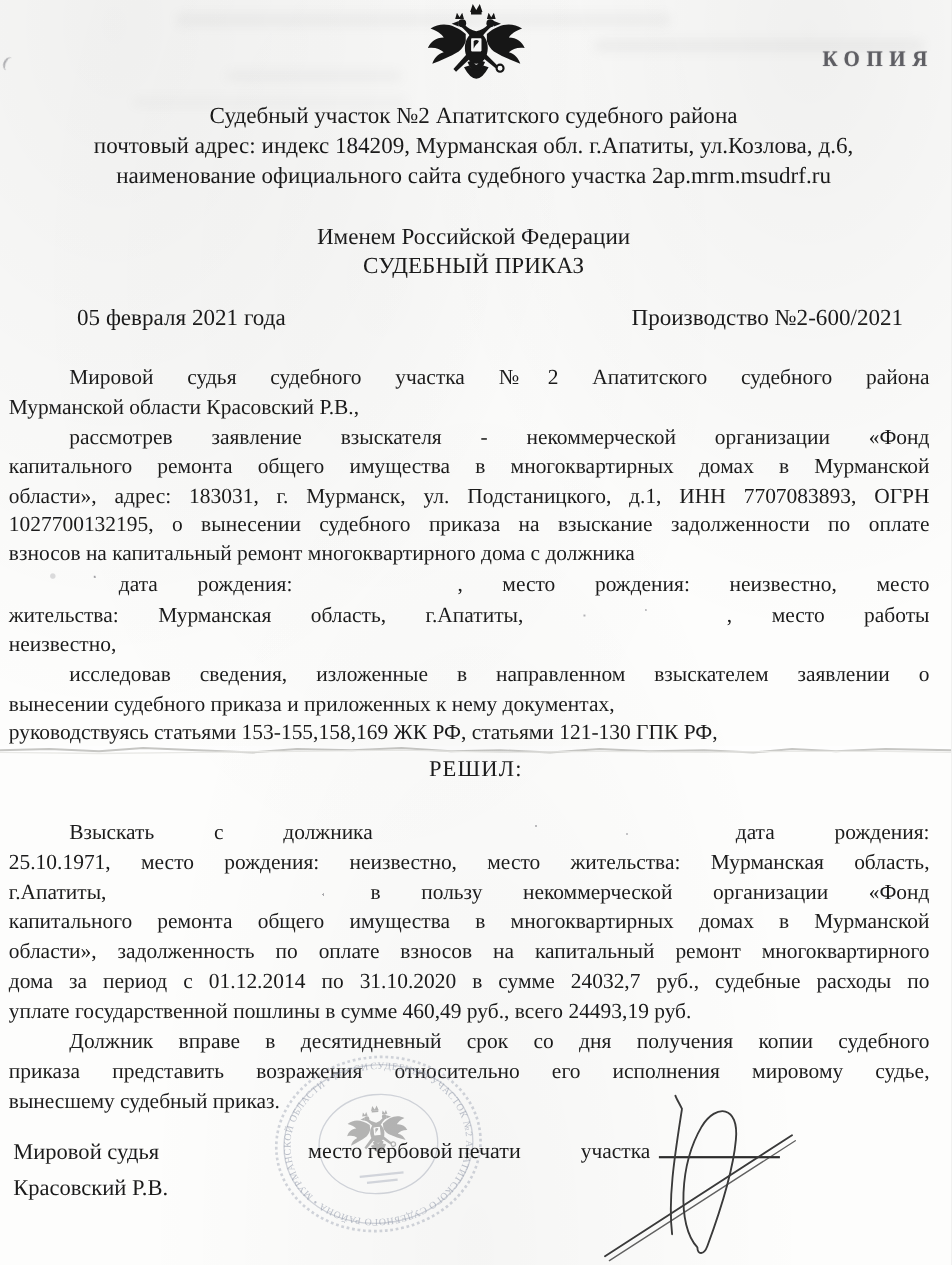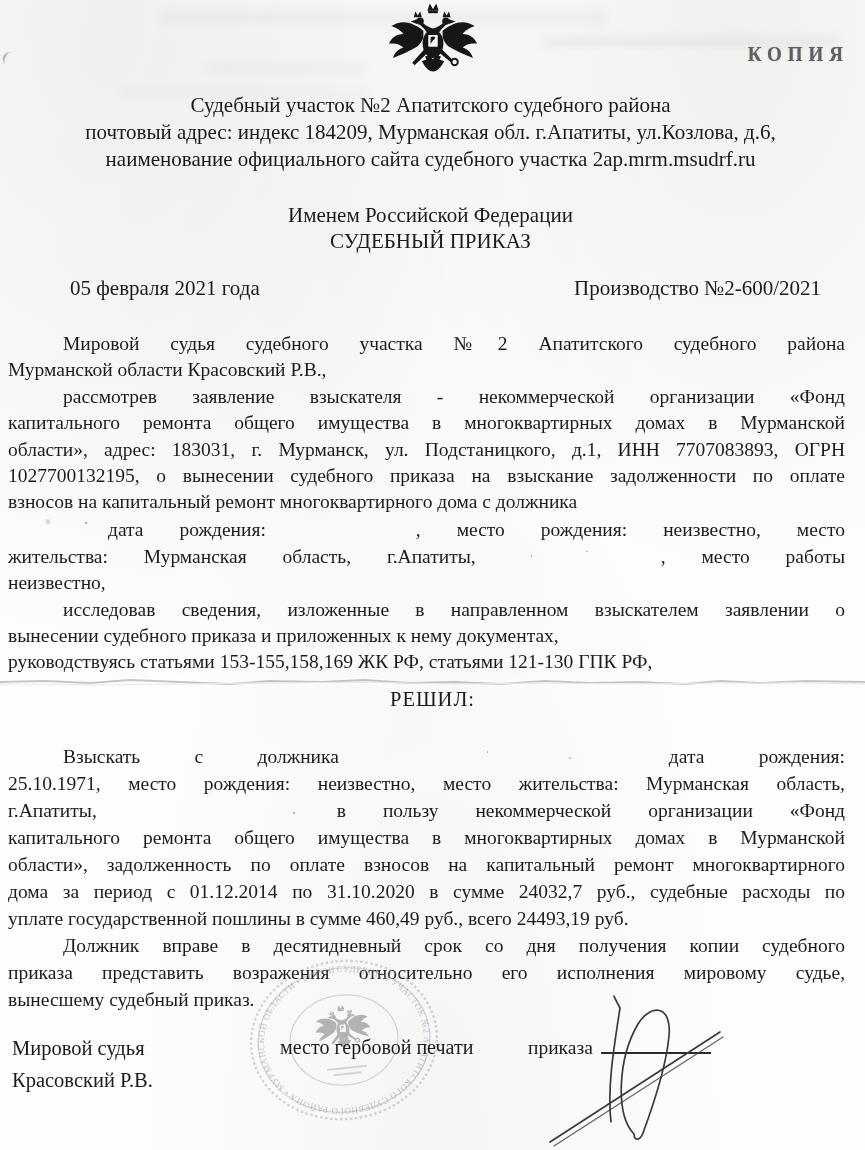--- a/index.html
+++ b/index.html
@@ -185,21 +185,21 @@
     <g stroke="#8b93a5" opacity="0.35">
       <line x1="78" y1="112" x2="118" y2="112" stroke-width="2"></line>
       <line x1="84" y1="118" x2="112" y2="118" stroke-width="2"></line>
     </g>
   </svg>
 
   <div class="judge-title">Мировой судья</div>
   <div class="judge-name">Красовский Р.В.</div>
   <div class="seal-note">место гербовой печати</div>
   <div class="sig-row">
-    <span>приказа</span><span class="sig-line"></span>
+    <span>участка</span><span class="sig-line"></span>
   </div>
 
   <svg class="signature" width="230" height="178" viewBox="0 0 230 178">
     <g fill="none" stroke="#3a3a3a" stroke-width="1.7" stroke-linecap="round">
       <path d="M72,36 C69,30 67,27 66,24 M72,36 C66,75 59,116 63,150"></path>
       <path d="M86,162 C67,142 70,86 90,52 C103,31 124,33 121,64 C118,98 102,142 95,161 C92,169 86,169 86,162"></path>
       <path d="M2,170 L172,60"></path>
       <path d="M6,174 L175,65" stroke-width="1.2" opacity="0.8"></path>
     </g>
   </svg>

